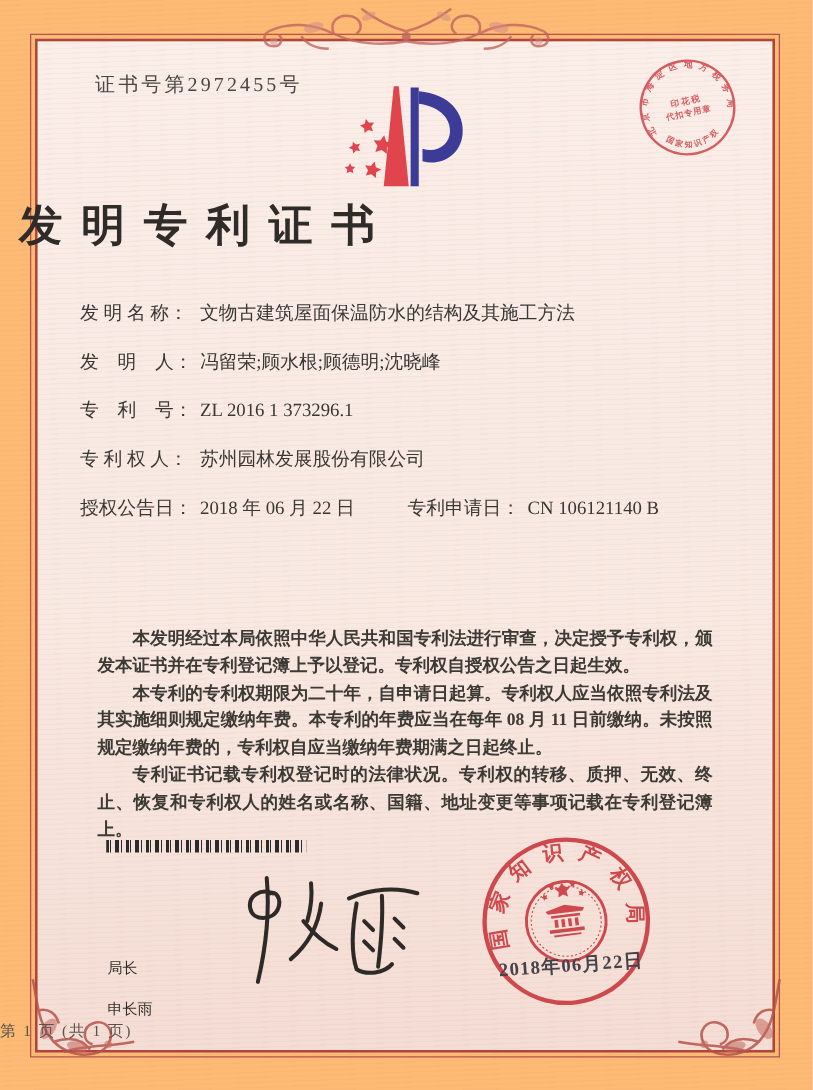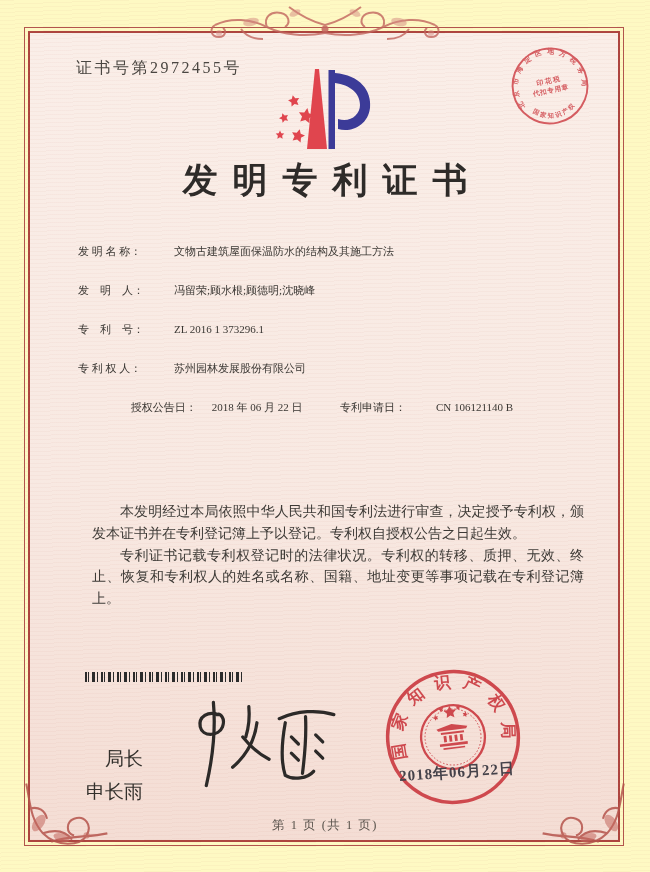--- a/index.html
+++ b/index.html
@@ -1,47 +1,47 @@
 <!DOCTYPE html>
 <html><head>
 <meta charset="utf-8">
 <style>
   html,body{margin:0;padding:0;}
   body{background:#e8e2db;font-family:"Liberation Serif","DejaVu Serif",serif;}
-  .page{position:relative;width:650px;height:872px;margin:0 auto;background:#fef9c3;overflow:hidden;}
+  .page{position:relative;width:650px;height:872px;margin:0 auto;background:#fdba74;overflow:hidden;}
   .page::after{content:"";position:absolute;inset:0;z-index:1;pointer-events:none;
     background:repeating-linear-gradient(178deg,rgba(198,122,108,0.055) 0 1px,rgba(255,255,255,0) 1px 4px);}
   .frame-outer{position:absolute;left:24px;top:27px;right:26px;bottom:26px;border:1px solid #b2544c;z-index:0;}
   .frame-inner{position:absolute;inset:3px;border:2px solid #ad443e;
     background:linear-gradient(180deg,#faeee8 0%,#f8e9e2 55%,#f4ddd4 100%);}
   .top-ornament{position:absolute;left:205px;top:3px;width:240px;height:48px;z-index:3;}
   .corner{position:absolute;width:104px;height:104px;z-index:2;}
   .corner-left{left:20px;bottom:22px;}
   .corner-right{right:20px;bottom:22px;transform:scaleX(-1);}
   .cert-no{position:absolute;left:76px;top:58px;z-index:3;font-size:16px;letter-spacing:2.5px;color:#4a4641;}
   .tax-stamp{position:absolute;left:506px;top:42px;width:88px;height:88px;z-index:2;transform:rotate(-12deg);opacity:.92;}
   .logo{position:absolute;left:272px;top:63px;width:110px;height:92px;z-index:2;}
-  .title{position:absolute;left:0;top:157px;width:100%;text-align:center;z-index:3;
+  .title{position:absolute;left:0;top:157px;width:100%;z-index:3;
     font-size:35px;font-weight:bold;letter-spacing:15px;text-indent:15px;color:#2e2b29;}
-  .fields{position:absolute;left:78px;top:240px;width:500px;z-index:3;font-size:11px;color:#3a3733;}
+  .fields{position:absolute;left:64px;top:240px;width:500px;z-index:3;font-size:15px;color:#3a3733;}
   .field-row{line-height:23px;margin-bottom:16px;white-space:nowrap;}
   .field-label{display:inline-block;width:96px;}
   .pair{display:inline-block;}
-  .pair-first{width:262px;text-align:center;}
-  .paragraphs{position:absolute;left:92px;top:501px;width:492px;z-index:3;
-    font-size:14px;line-height:21.8px;color:#3d3a36;text-align:justify;}
+  .pair-first{width:262px;}
+  .paragraphs{position:absolute;left:78px;top:501px;width:492px;z-index:3;
+    font-size:14px;line-height:21.8px;color:#3d3a36;text-align:justify;font-weight:bold;}
   .paragraphs p{margin:0;text-indent:2em;}
   .barcode{position:absolute;left:85px;top:672px;width:160px;height:10px;z-index:3;
     background:repeating-linear-gradient(90deg,#2b2b2b 0 2px,transparent 2px 3px,#2b2b2b 3px 4px,transparent 4px 7px,#2b2b2b 7px 10px,transparent 10px 12px,#2b2b2b 12px 13px,transparent 13px 16px);}
-  .signoff{position:absolute;left:86px;top:742px;z-index:3;font-size:19px;line-height:33px;color:#33302c;text-align:right;}
+  .signoff{position:absolute;left:86px;top:758px;z-index:3;font-size:12px;line-height:33px;color:#33302c;}
   .signature{position:absolute;left:182px;top:698px;width:162px;height:92px;z-index:4;}
   .main-seal{position:absolute;left:383px;top:667px;width:140px;height:140px;z-index:3;transform:rotate(-7deg);opacity:.93;}
   .seal-date{position:absolute;left:399px;top:763px;z-index:5;font-size:15px;font-weight:600;
     letter-spacing:1px;color:#45424a;transform:rotate(-4deg);}
-  .footer{position:absolute;left:0;top:817px;width:100%;text-align:center;z-index:3;
+  .footer{position:absolute;left:0;top:817px;width:100%;z-index:3;
     font-size:12.5px;letter-spacing:1.5px;color:#59534c;}
 </style>
 </head>
 <body>
 
 <div class="page">
 
   <div class="frame-outer">
     <div class="frame-inner"></div>
   </div>
@@ -147,20 +147,21 @@
       <span class="pair pair-first">
         <span class="field-label">授权公告日：</span><span>2018 年 06 月 22 日</span>
       </span><span class="pair">
         <span class="field-label">专利申请日：</span><span>CN 106121140 B</span>
       </span>
     </div>
   </div>
 
   <div class="paragraphs">
     <p>本发明经过本局依照中华人民共和国专利法进行审查，决定授予专利权，颁发本证书并在专利登记簿上予以登记。专利权自授权公告之日起生效。</p>
+    <p>本专利的专利权期限为二十年，自申请日起算。专利权人应当依照专利法及其实施细则规定缴纳年费。本专利的年费应当在每年 08 月 11 日前缴纳。未按照规定缴纳年费的，专利权自应当缴纳年费期满之日起终止。</p>
     <p>专利证书记载专利权登记时的法律状况。专利权的转移、质押、无效、终止、恢复和专利权人的姓名或名称、国籍、地址变更等事项记载在专利登记簿上。</p>
   </div>
 
   <div class="barcode"></div>
 
   <div class="signoff">
     <div>局长</div>
     <div>申长雨</div>
   </div>
 

